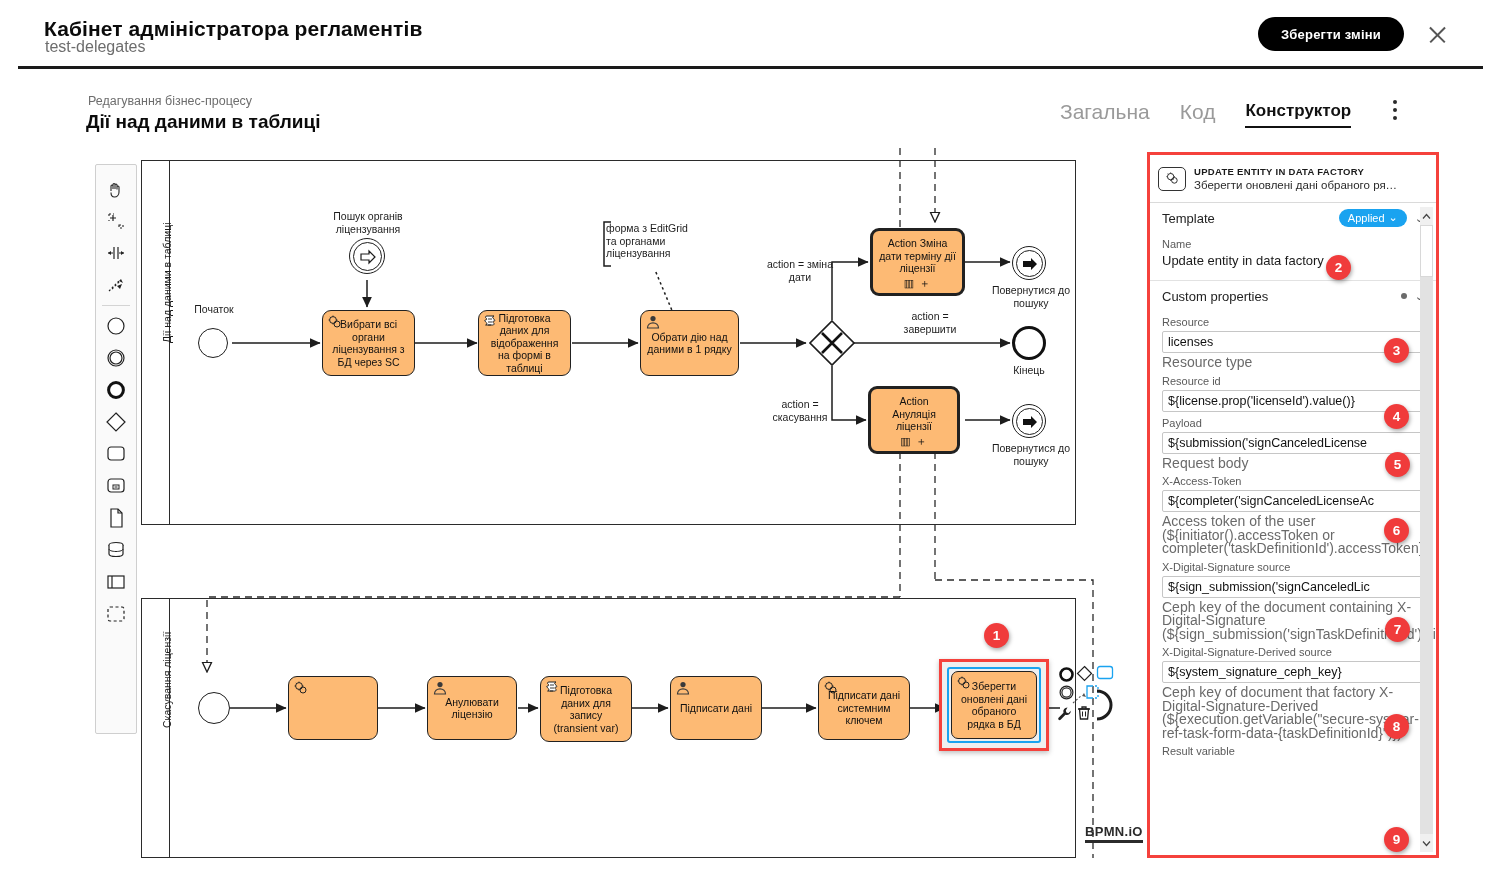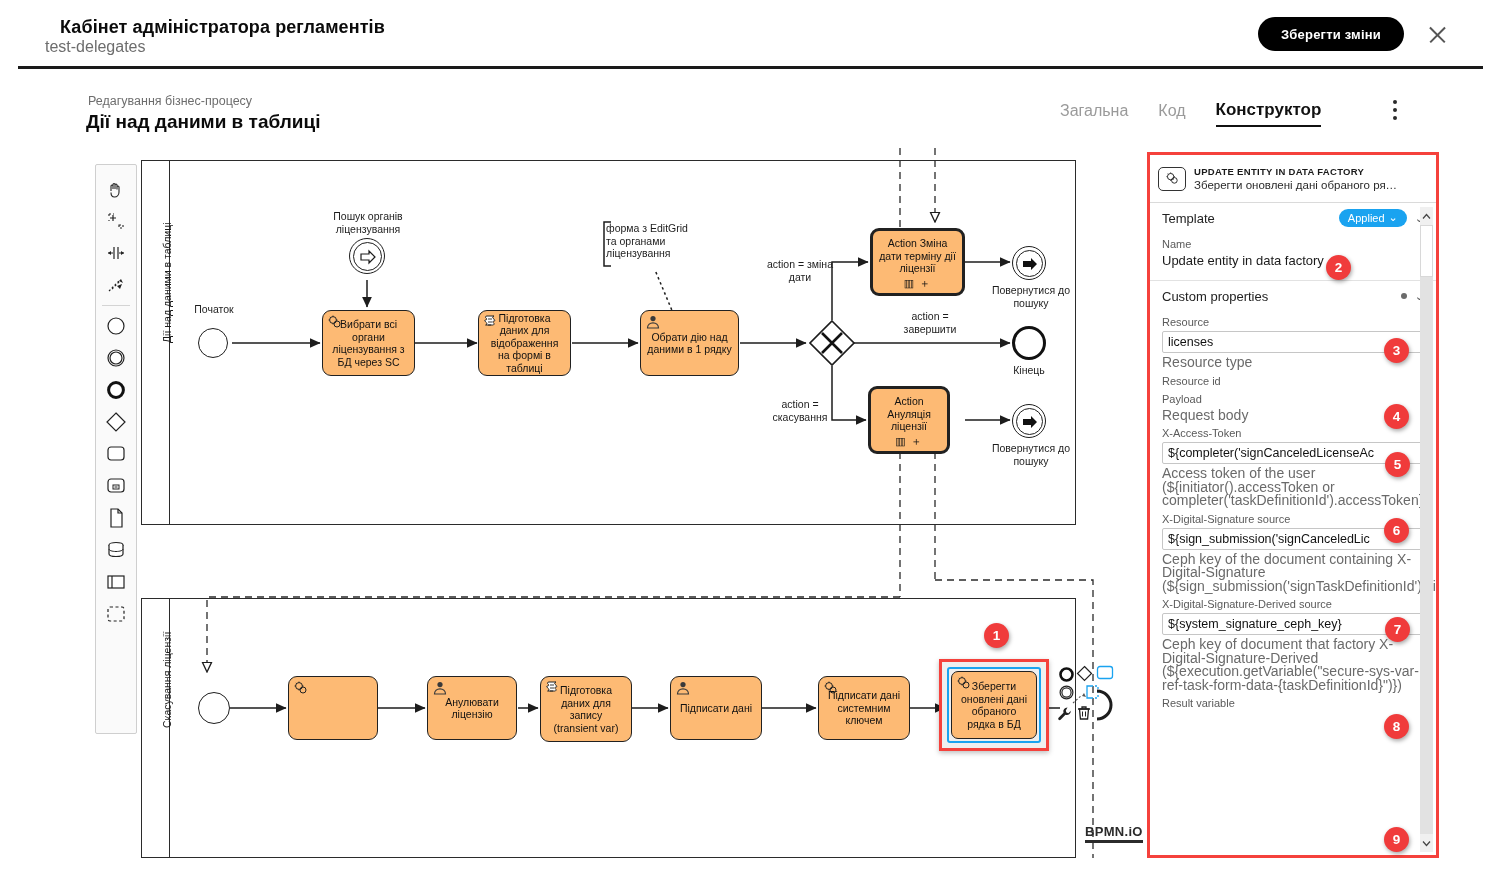--- a/index.html
+++ b/index.html
@@ -13,22 +13,22 @@
   }
   
   .appbar{
     position:absolute;left:0;top:0;width:1501px;height:68px;
     background:#fff;
   }
   .appbar-underline{
     position:absolute;left:18px;top:66px;width:1465px;height:3px;background:#1a1a1a;
   }
   .app-title{
-    position:absolute;left:60px;top:17px;
-    font-size:18px;font-weight:bold;letter-spacing:.1px;color:#0b0b0b;
+    position:absolute;left:44px;top:17px;
+    font-size:21px;font-weight:bold;letter-spacing:.1px;color:#0b0b0b;
   }
   .app-sub{
     position:absolute;left:45px;top:38px;
     font-size:16px;color:#6d6d6d;
   }
   .save-btn{
     position:absolute;left:1258px;top:17px;width:146px;height:34px;
     background:#000;color:#fff;border:none;border-radius:17px;
     font-family:"Liberation Sans",sans-serif;font-size:13px;font-weight:bold;
     cursor:pointer;letter-spacing:.2px;
@@ -46,21 +46,21 @@
   .page-head{
     position:absolute;left:0;top:72px;width:1501px;height:68px;
   }
   .crumb{
     position:absolute;left:88px;top:22px;font-size:12.5px;color:#6d6d6d;
   }
   .page-title{
     position:absolute;left:86px;top:39px;font-size:19px;font-weight:bold;color:#0b0b0b;
   }
   .tabs{position:absolute;left:1060px;top:28px;display:flex;align-items:center;gap:30px;}
-  .tab{font-size:16px;color:#9a9a9a;cursor:pointer;padding-bottom:5px;}
+  .tab{font-size:21px;color:#9a9a9a;cursor:pointer;padding-bottom:5px;}
   .tab.active{color:#111;font-weight:bold;font-size:17px;border-bottom:2.5px solid #111;}
   .kebab{
     position:absolute;left:1389px;top:100px;width:12px;height:24px;cursor:pointer;
   }
   .kebab i{display:block;width:4px;height:4px;border-radius:50%;background:#2a2a2a;margin:0 auto 4px;}
   
   .palette{
     position:absolute;left:95px;top:164px;width:42px;height:570px;
     background:#fafafa;border:1px solid #cfcfcf;border-radius:2px;
     display:flex;flex-direction:column;align-items:center;padding-top:8px;box-sizing:border-box;
@@ -417,21 +417,21 @@
 <div class="ev dbl" style="left:1012px;top:246px;width:34px;height:34px;">
   <svg width="18" height="18" viewBox="0 0 18 18" style="position:absolute;left:8px;top:8px;">
       <path d="M2 6h8V3l6 6-6 6v-3H2z" fill="#111"></path>
     </svg>
 </div>
 <div class="lbl" style="left:983px;top:284px;width:96px;">Повернутися до пошуку</div>
 
 <div class="ev end" style="left:1012px;top:326px;width:34px;height:34px;"></div>
 <div class="lbl" style="left:994px;top:364px;width:70px;">Кінець</div>
 
-<div class="node thick" style="left:868px;top:386px;width:82px;height:68px;">
+<div class="node thick" style="left:868px;top:386px;width:92px;height:68px;">
   <span style="margin-bottom:12px;">Action Ануляція ліцензії</span>
   <span class="marker">▥ ＋</span>
 </div>
 <div class="ev dbl" style="left:1012px;top:404px;width:34px;height:34px;">
   <svg width="18" height="18" viewBox="0 0 18 18" style="position:absolute;left:8px;top:8px;">
       <path d="M2 6h8V3l6 6-6 6v-3H2z" fill="#111"></path>
     </svg>
 </div>
 <div class="lbl" style="left:983px;top:442px;width:96px;">Повернутися до пошуку</div>
 
@@ -584,22 +584,24 @@
         <span class="gt">Custom properties</span>
         <span class="dot"></span>
         <span class="chev">⌄</span>
       </div>
 
       <div class="fl">Resource</div>
       <input class="inp" value="licenses" style="">
       <div class="hint">Resource type</div>
 
       <div class="fl">Resource id</div>
+      <input class="inp" value="${license.prop('licenseId').value()}" style="">
       <div class="fl">Payload</div>
 
+      <input class="inp" value="${submission('signCanceledLicense" style="">
       <div class="hint">Request body</div>
 
       <div class="fl">X-Access-Token</div>
       <input class="inp" value="${completer('signCanceledLicenseAc" style="">
       <div class="hint">Access token of the user (${initiator().accessToken or completer('taskDefinitionId').accessToken})</div>
 
       <div class="fl">X-Digital-Signature source</div>
       <input class="inp" value="${sign_submission('signCanceledLic" style="">
       <div class="hint">Ceph key of the document containing X-Digital-Signature (${sign_submission('signTaskDefinitionId').signature</div>
 

